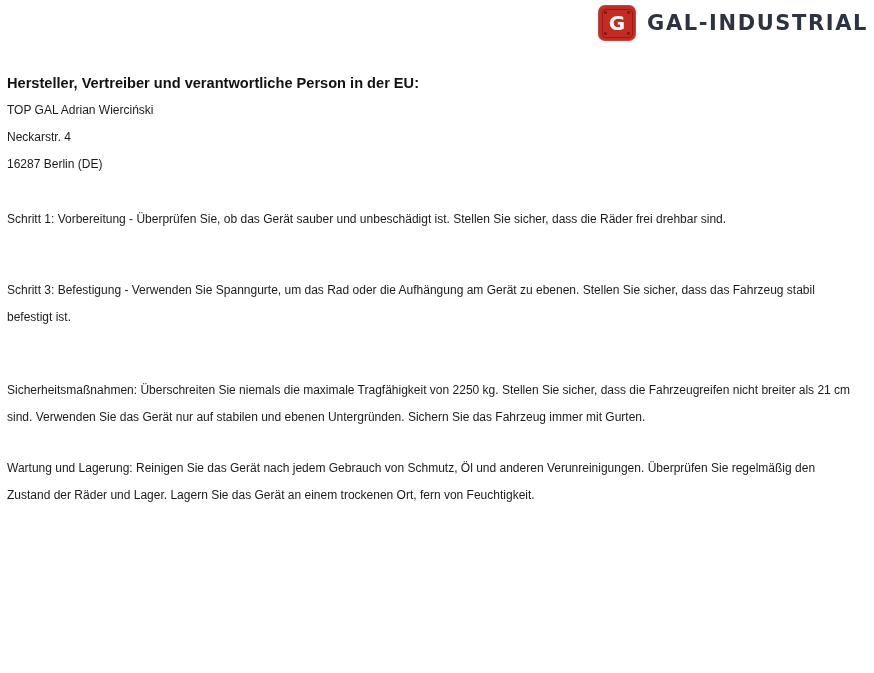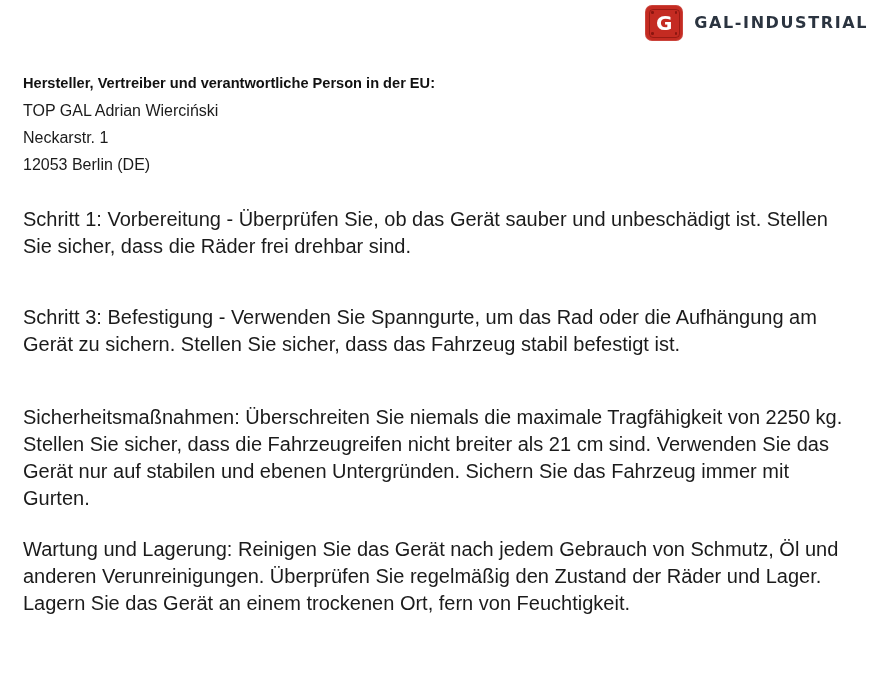--- a/index.html
+++ b/index.html
@@ -72,56 +72,56 @@
     color: #ffffff;
     font-family: "DejaVu Sans", sans-serif;
     font-weight: 700;
     font-size: 20px;
     line-height: 1;
     letter-spacing: 0;
     padding-bottom: 1px;
   }
   .brand-wordmark {
     font-family: "DejaVu Sans", sans-serif;
-    font-size: 16px;
+    font-size: 21px;
     font-weight: 700;
     letter-spacing: 1.6px;
     color: #2b3440;
     white-space: nowrap;
     line-height: 1;
   }
 
   
   .content {
     position: absolute;
     left: 7px;
     top: 70px;
     width: 848px;
   }
 
-  .block { margin: 0 0 0 16px; }
+  .block { margin: 0 0 0 0; }
 
   .heading {
     font-size: 14.6px;
     font-weight: 700;
     line-height: 27px;
     color: #121212;
     margin: 0;
   }
 
   .line {
-    font-size: 16px;
+    font-size: 12px;
     font-weight: 400;
     line-height: 27px;
     color: #1b1b1b;
     margin: 0;
   }
 
   .para {
-    font-size: 20px;
+    font-size: 12px;
     font-weight: 400;
     line-height: 27px;
     color: #1b1b1b;
     margin: 0;
     text-align: left;
   }
 
   .gap-sm { height: 14px; }
   .gap-md { height: 22px; }
   .gap-lg { height: 24px; }
@@ -141,35 +141,35 @@
       <span class="glyph">G</span>
     </div>
     <div class="brand-wordmark">GAL-INDUSTRIAL</div>
   </div>
 
   <div class="content">
 
     <div class="block">
       <p class="heading">Hersteller, Vertreiber und verantwortliche Person in der EU:</p>
       <p class="line">TOP GAL Adrian Wierciński</p>
-      <p class="line">Neckarstr. 1</p>
-      <p class="line">12053 Berlin (DE)</p>
+      <p class="line">Neckarstr. 4</p>
+      <p class="line">16287 Berlin (DE)</p>
     </div>
 
     <div class="gap-sm"></div>
 
     <div class="block">
 
       <div class="gap-sm"></div>
       <p class="para">Schritt 1: Vorbereitung - Überprüfen Sie, ob das Gerät sauber und unbeschädigt ist. Stellen Sie sicher, dass die Räder frei drehbar sind.</p>
 
       <div class="gap-md"></div>
 
       <div class="gap-md"></div>
-      <p class="para">Schritt 3: Befestigung - Verwenden Sie Spanngurte, um das Rad oder die Aufhängung am Gerät zu sichern. Stellen Sie sicher, dass das Fahrzeug stabil befestigt ist.</p>
+      <p class="para">Schritt 3: Befestigung - Verwenden Sie Spanngurte, um das Rad oder die Aufhängung am Gerät zu ebenen. Stellen Sie sicher, dass das Fahrzeug stabil befestigt ist.</p>
 
       <div class="gap-md"></div>
     </div>
 
     <div class="gap-lg"></div>
 
     <div class="block">
       <p class="para">Sicherheitsmaßnahmen: Überschreiten Sie niemals die maximale Tragfähigkeit von 2250 kg. Stellen Sie sicher, dass die Fahrzeugreifen nicht breiter als 21 cm sind. Verwenden Sie das Gerät nur auf stabilen und ebenen Untergründen. Sichern Sie das Fahrzeug immer mit Gurten.</p>
     </div>
 

